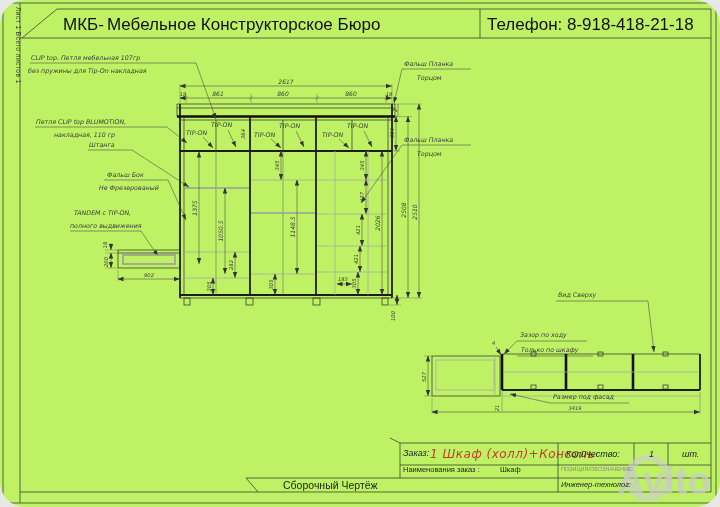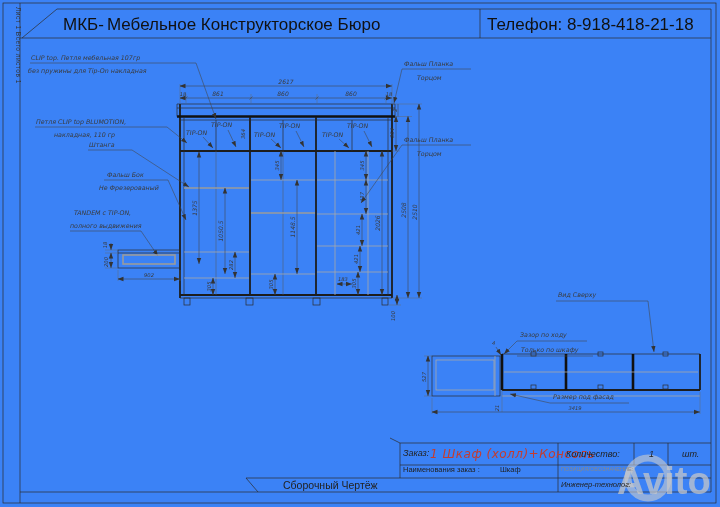--- a/index.html
+++ b/index.html
@@ -1,16 +1,16 @@
 <!DOCTYPE html>
 <html><head>
 <meta charset="utf-8">
 <style>
   html,body{margin:0;padding:0;background:#e8e8e8;}
-  .page{position:relative;width:720px;height:507px;background:#3b82f6;overflow:hidden;}
+  .page{position:relative;width:720px;height:507px;background:#bef264;overflow:hidden;border-radius:25px;}
   svg{position:absolute;left:0;top:0;}
   .ln{stroke:#2b2b2b;stroke-width:0.7;fill:none}
   .ln2{stroke:#1d1d1d;stroke-width:1.8;fill:none}
   .ln3{stroke:#111;stroke-width:2.6;fill:none}
   .lnt{stroke:#555;stroke-width:0.5;fill:none}
   .lng{stroke:#a8a8a8;stroke-width:0.8;fill:none}
   .lngr{stroke:#9b9b9b;stroke-width:1.6;fill:none}
   .dimln{stroke:#444;stroke-width:0.55;fill:none}
   .ext{stroke:#666;stroke-width:0.45;fill:none}
   text{font-family:"DejaVu Sans",sans-serif;}

